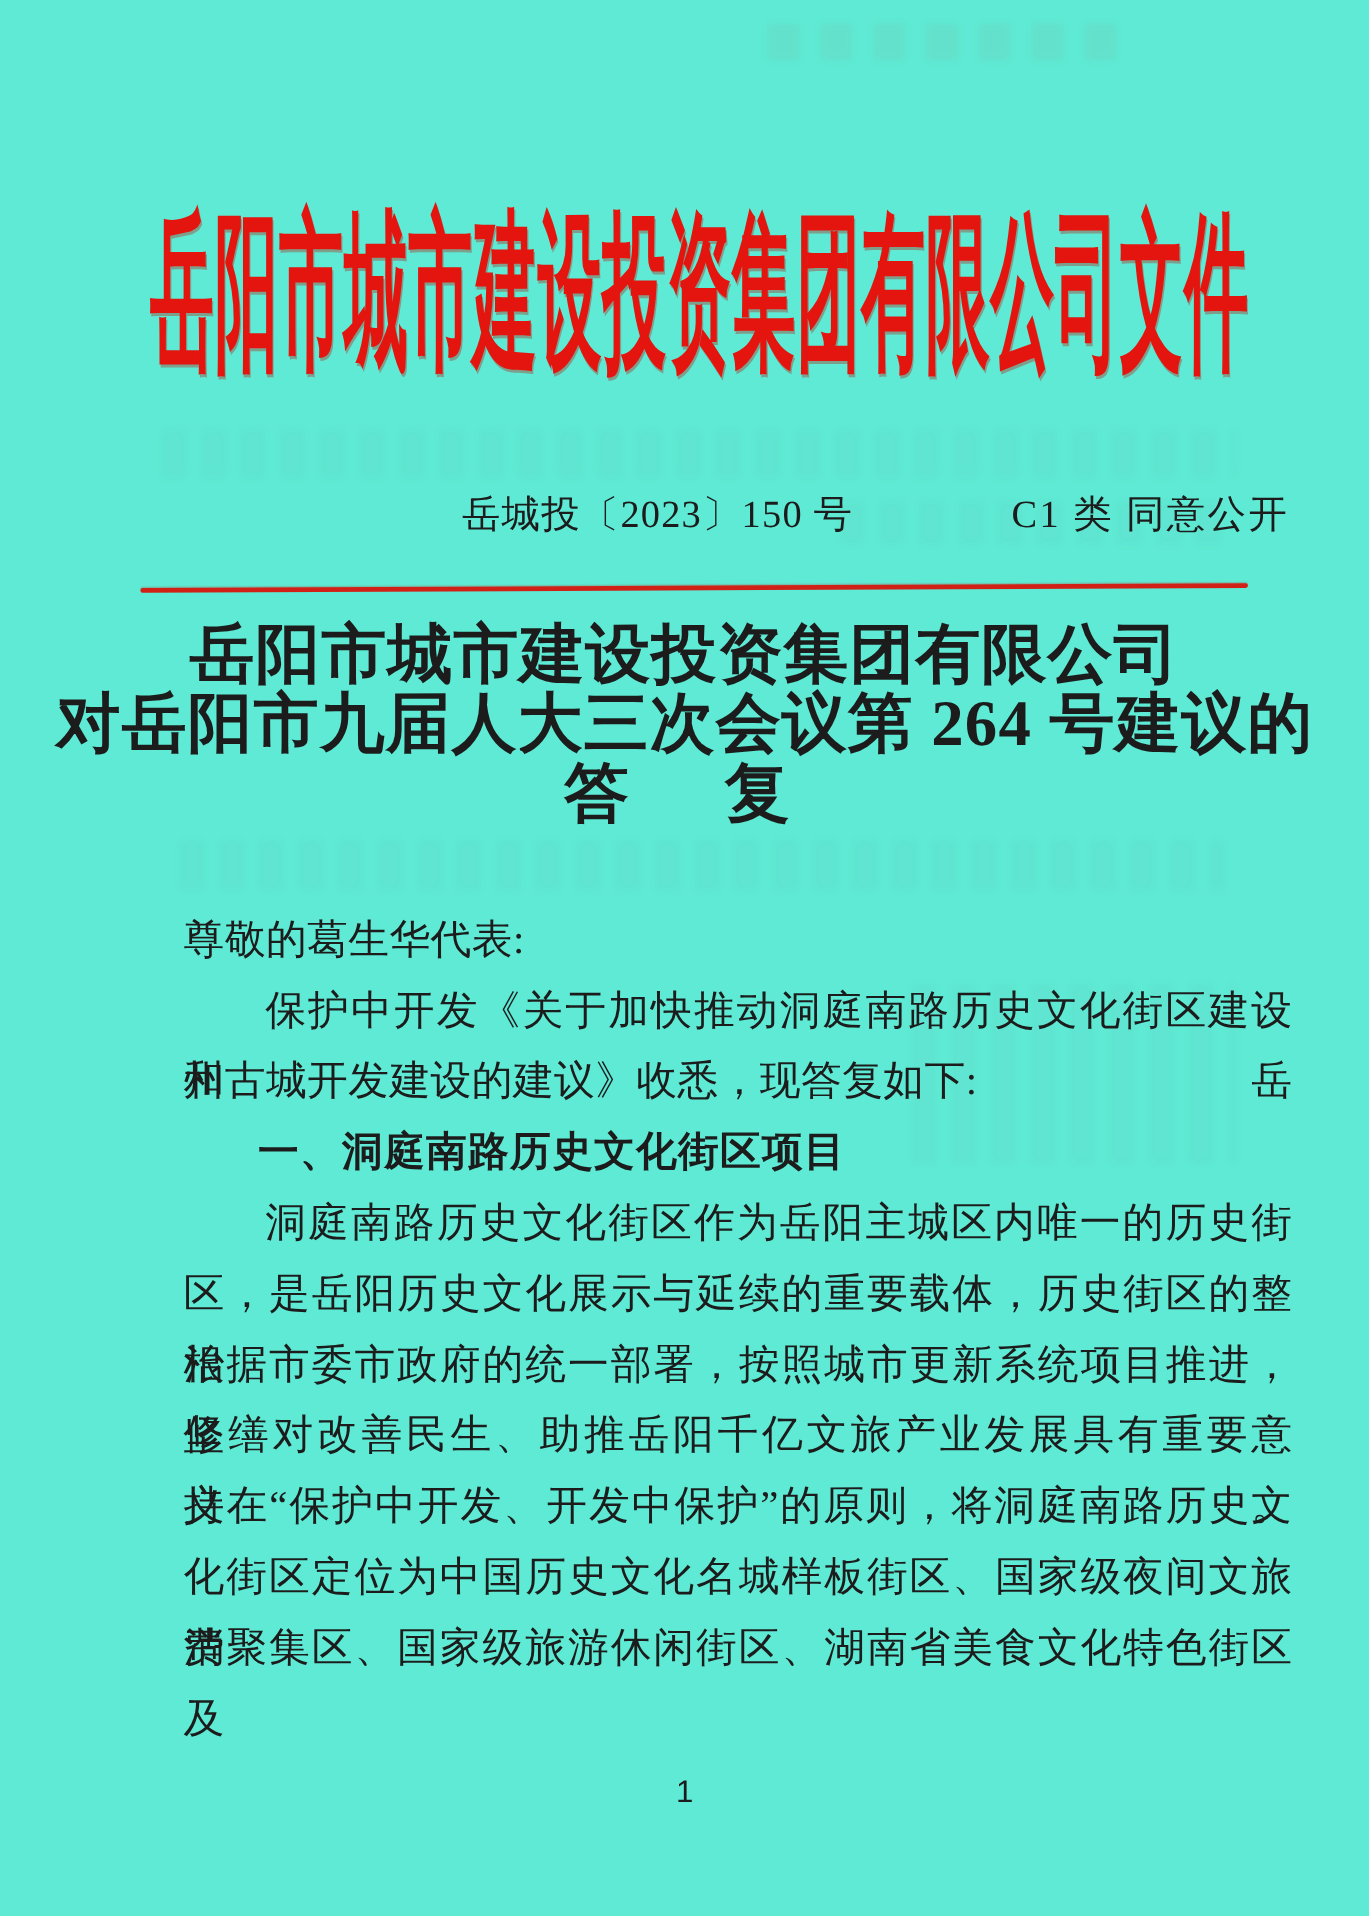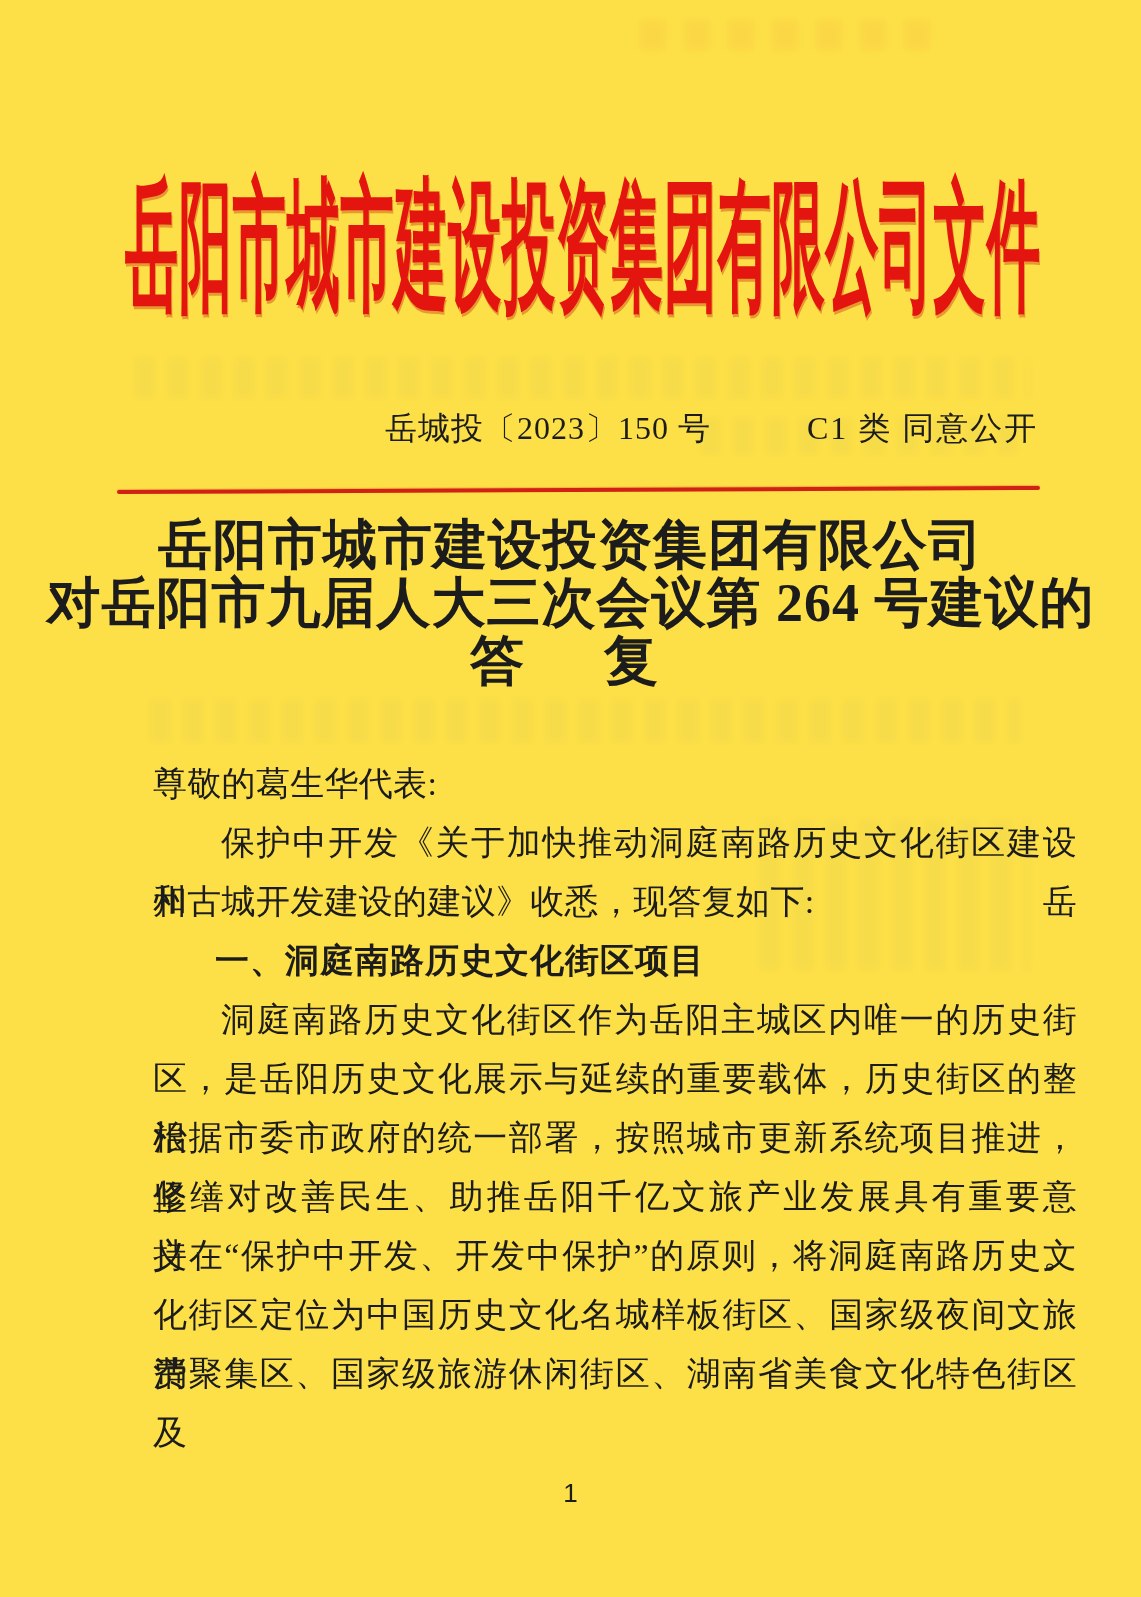--- a/index.html
+++ b/index.html
@@ -4,21 +4,21 @@
 <style>
   html,body{margin:0;padding:0;}
   body{
     width:1141px;height:1597px;
     background:#ffffff;
     position:relative;
     overflow:hidden;
     font-family:"Liberation Serif","DejaVu Serif",serif;
     color:var(--text-black,#1c1c1c);
   }
-  .page{position:absolute;inset:0;background:#fde047;}
+  .page{position:absolute;inset:0;background:#5eead4;}
 
   
   .ghost{position:absolute;pointer-events:none;filter:blur(3px);}
   .ghost-rows{
     background:repeating-linear-gradient(90deg,
       rgba(110,115,125,0.07) 0 20px, rgba(0,0,0,0) 20px 33px);
   }
   .ghost-rows.light{opacity:.6;}
   .ghost-red{
     background:repeating-linear-gradient(90deg,
@@ -31,21 +31,21 @@
     font-size:53px;line-height:53px;font-weight:bold;
     color:var(--header-red,#e4150f);
     transform:scaleY(2.7);transform-origin:top center;
     text-align:justify;text-align-last:justify;
     text-shadow:1px 1px 0 rgba(190,20,10,.35);
     white-space:nowrap;letter-spacing:0;
   }
 
   .doc-meta{
     position:absolute;top:406px;left:0;width:1141px;height:44px;
-    font-size:32px;line-height:44px;display:flex;
+    font-size:32px;line-height:44px;display:flex;gap:36px;
   }
   .doc-number{margin-left:385px;letter-spacing:1px;}
   .doc-class{margin-left:96px;letter-spacing:2px;}
 
   .red-rule{
     position:absolute;top:488px;left:117px;width:923px;height:4px;
     background:var(--rule-red,#d12117);
     border-radius:2px;
     transform:rotate(-0.25deg);
     box-shadow:0 -1px 1px rgba(209,33,23,.25);

